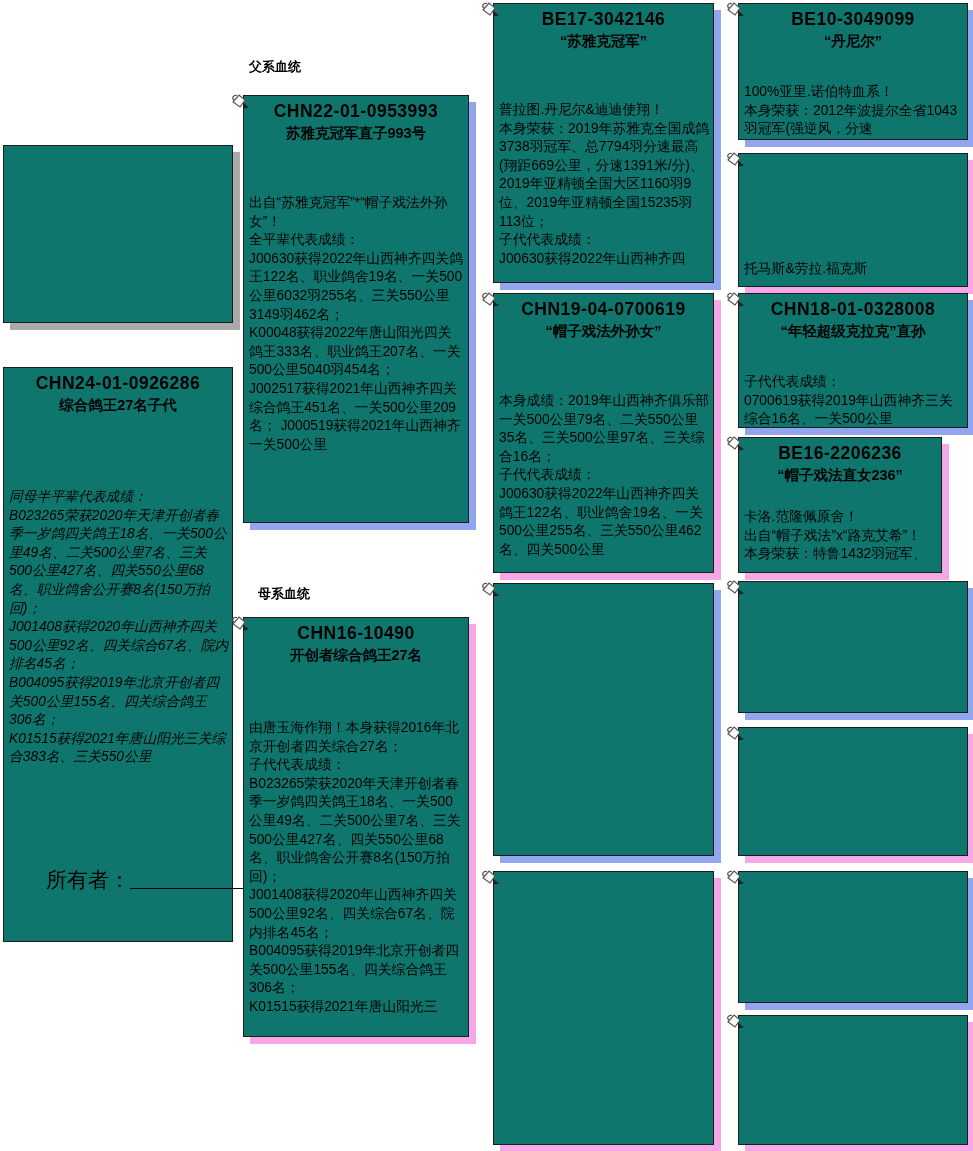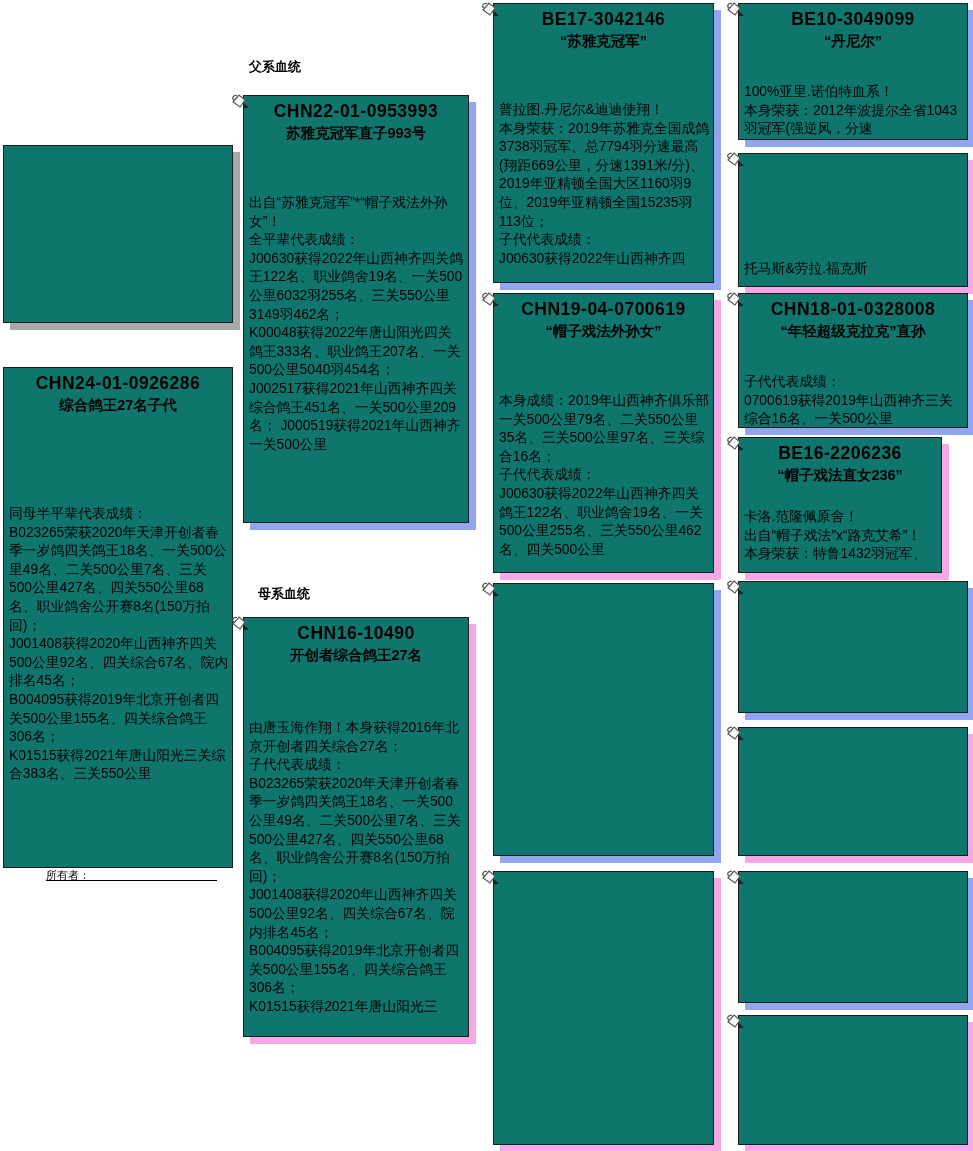--- a/index.html
+++ b/index.html
@@ -13,35 +13,35 @@
 
   .clip{position:absolute;left:0;top:0;right:0;bottom:0;overflow:hidden;}
   .ring{margin-top:5px;text-align:center;font-size:17.5px;font-weight:bold;letter-spacing:.5px;}
   .bird-name{text-align:center;font-size:14.5px;font-weight:bold;margin-top:2px;}
   .body-text{position:absolute;left:5px;right:3px;font-size:13.8px;line-height:18.6px;white-space:pre-line;text-align:left;}
 
   .pin{position:absolute;left:-14px;top:-4px;width:20px;height:20px;z-index:5;}
   .pin svg{display:block;}
 
   .branch-label{position:absolute;font-size:13px;font-weight:bold;}
-  .owner-line{position:absolute;font-size:11px;text-decoration:underline;}
+  .owner-line{position:absolute;font-size:21px;}
   .owner-blank{display:inline-block;width:127px;border-bottom:1.5px solid #000;height:14px;vertical-align:-2px;}
 </style>
 </head>
 <body>
 
 <div id="page">
 
   <div class="cell shadow-gray" style="left:3px;top:145px;width:230px;height:178px;"></div>
 
-  <div class="cell" style="left:3px;top:367px;width:230px;height:501px;">
+  <div class="cell" style="left:3px;top:367px;width:230px;height:575px;">
     <div class="clip">
       <div class="ring">CHN24-01-0926286</div>
       <div class="bird-name">综合鸽王27名子代</div>
-      <div class="body-text" style="top:137px;">同母半平辈代表成绩：
+      <div class="body-text" style="top:120px;font-style:italic;">同母半平辈代表成绩：
 B023265荣获2020年天津开创者春季一岁鸽四关鸽王18名、一关500公里49名、二关500公里7名、三关500公里427名、四关550公里68名、职业鸽舍公开赛8名(150万拍回)；
 J001408获得2020年山西神齐四关500公里92名、四关综合67名、院内排名45名；
 B004095获得2019年北京开创者四关500公里155名、四关综合鸽王306名；
 K01515获得2021年唐山阳光三关综合383名、三关550公里</div>
     </div>
   </div>
 
   <div class="owner-line" style="left:46px;top:866px;">
     <span>所有者：</span><span class="owner-blank"></span>
   </div>

